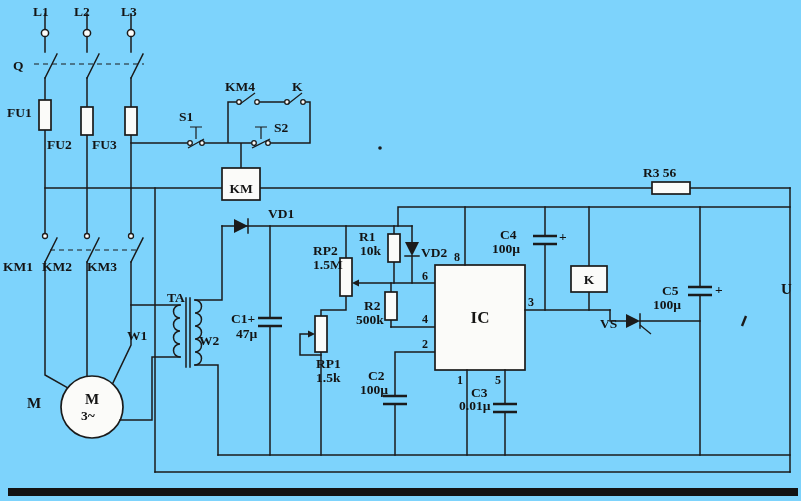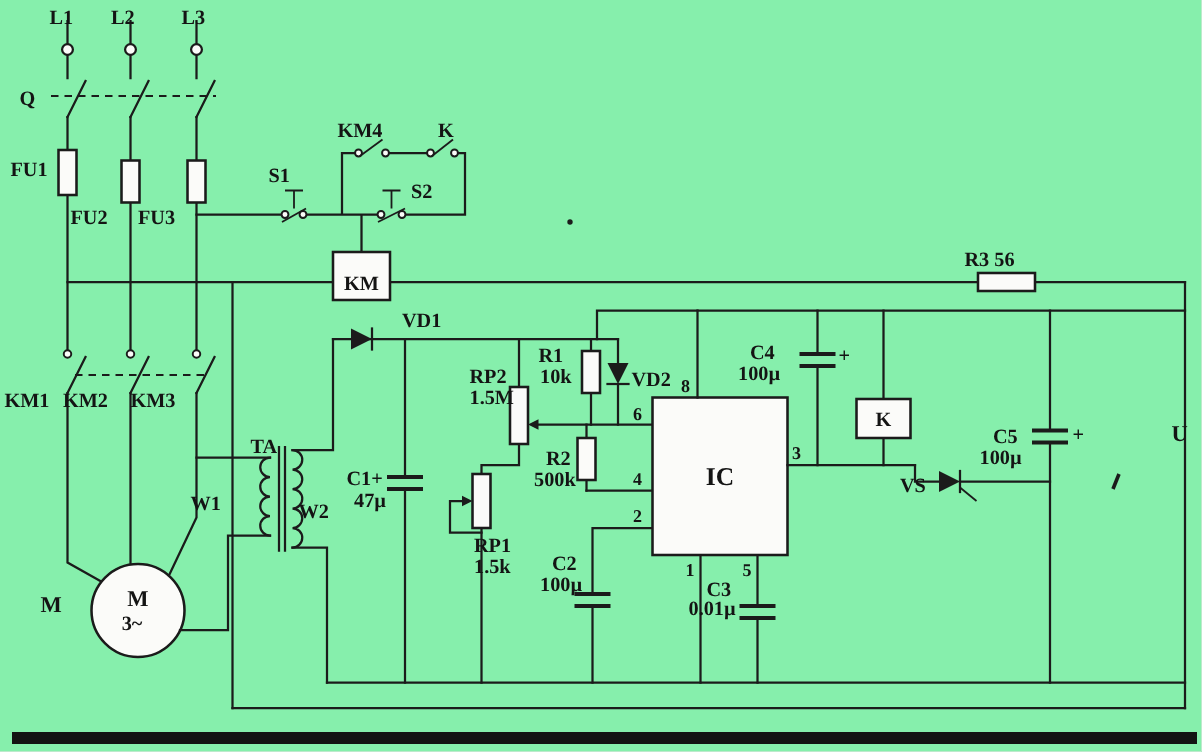--- a/index.html
+++ b/index.html
@@ -1,16 +1,16 @@
 <!DOCTYPE html>
 <html><head>
 <meta charset="utf-8">
 <style>
   html,body{margin:0;padding:0;background:#e8e8e6;}
-  .stage{position:relative;width:801px;height:501px;background:#86efac;overflow:hidden;}
+  .stage{position:relative;width:801px;height:501px;background:#7dd3fc;overflow:hidden;}
   svg{position:absolute;left:0;top:0;}
   .w{stroke:#1b1b1b;stroke-width:1.5;fill:none;stroke-linecap:square;}
   .thin{stroke:#1b1b1b;stroke-width:1.2;fill:none;}
   .pl{stroke:#1b1b1b;stroke-width:2.6;fill:none;}
   .dash{stroke:#1b1b1b;stroke-width:1.2;fill:none;stroke-dasharray:5 4;}
   .box{fill:#fbfbf9;stroke:#1b1b1b;stroke-width:1.7;}
   .solid{fill:#1b1b1b;stroke:none;}
   .term{fill:#fbfbf9;stroke:#1b1b1b;stroke-width:1.5;}
   .ct{fill:#fbfbf9;stroke:#1b1b1b;stroke-width:1.3;}
   text{fill:#141414;font-family:"Liberation Serif",serif;font-weight:bold;}

